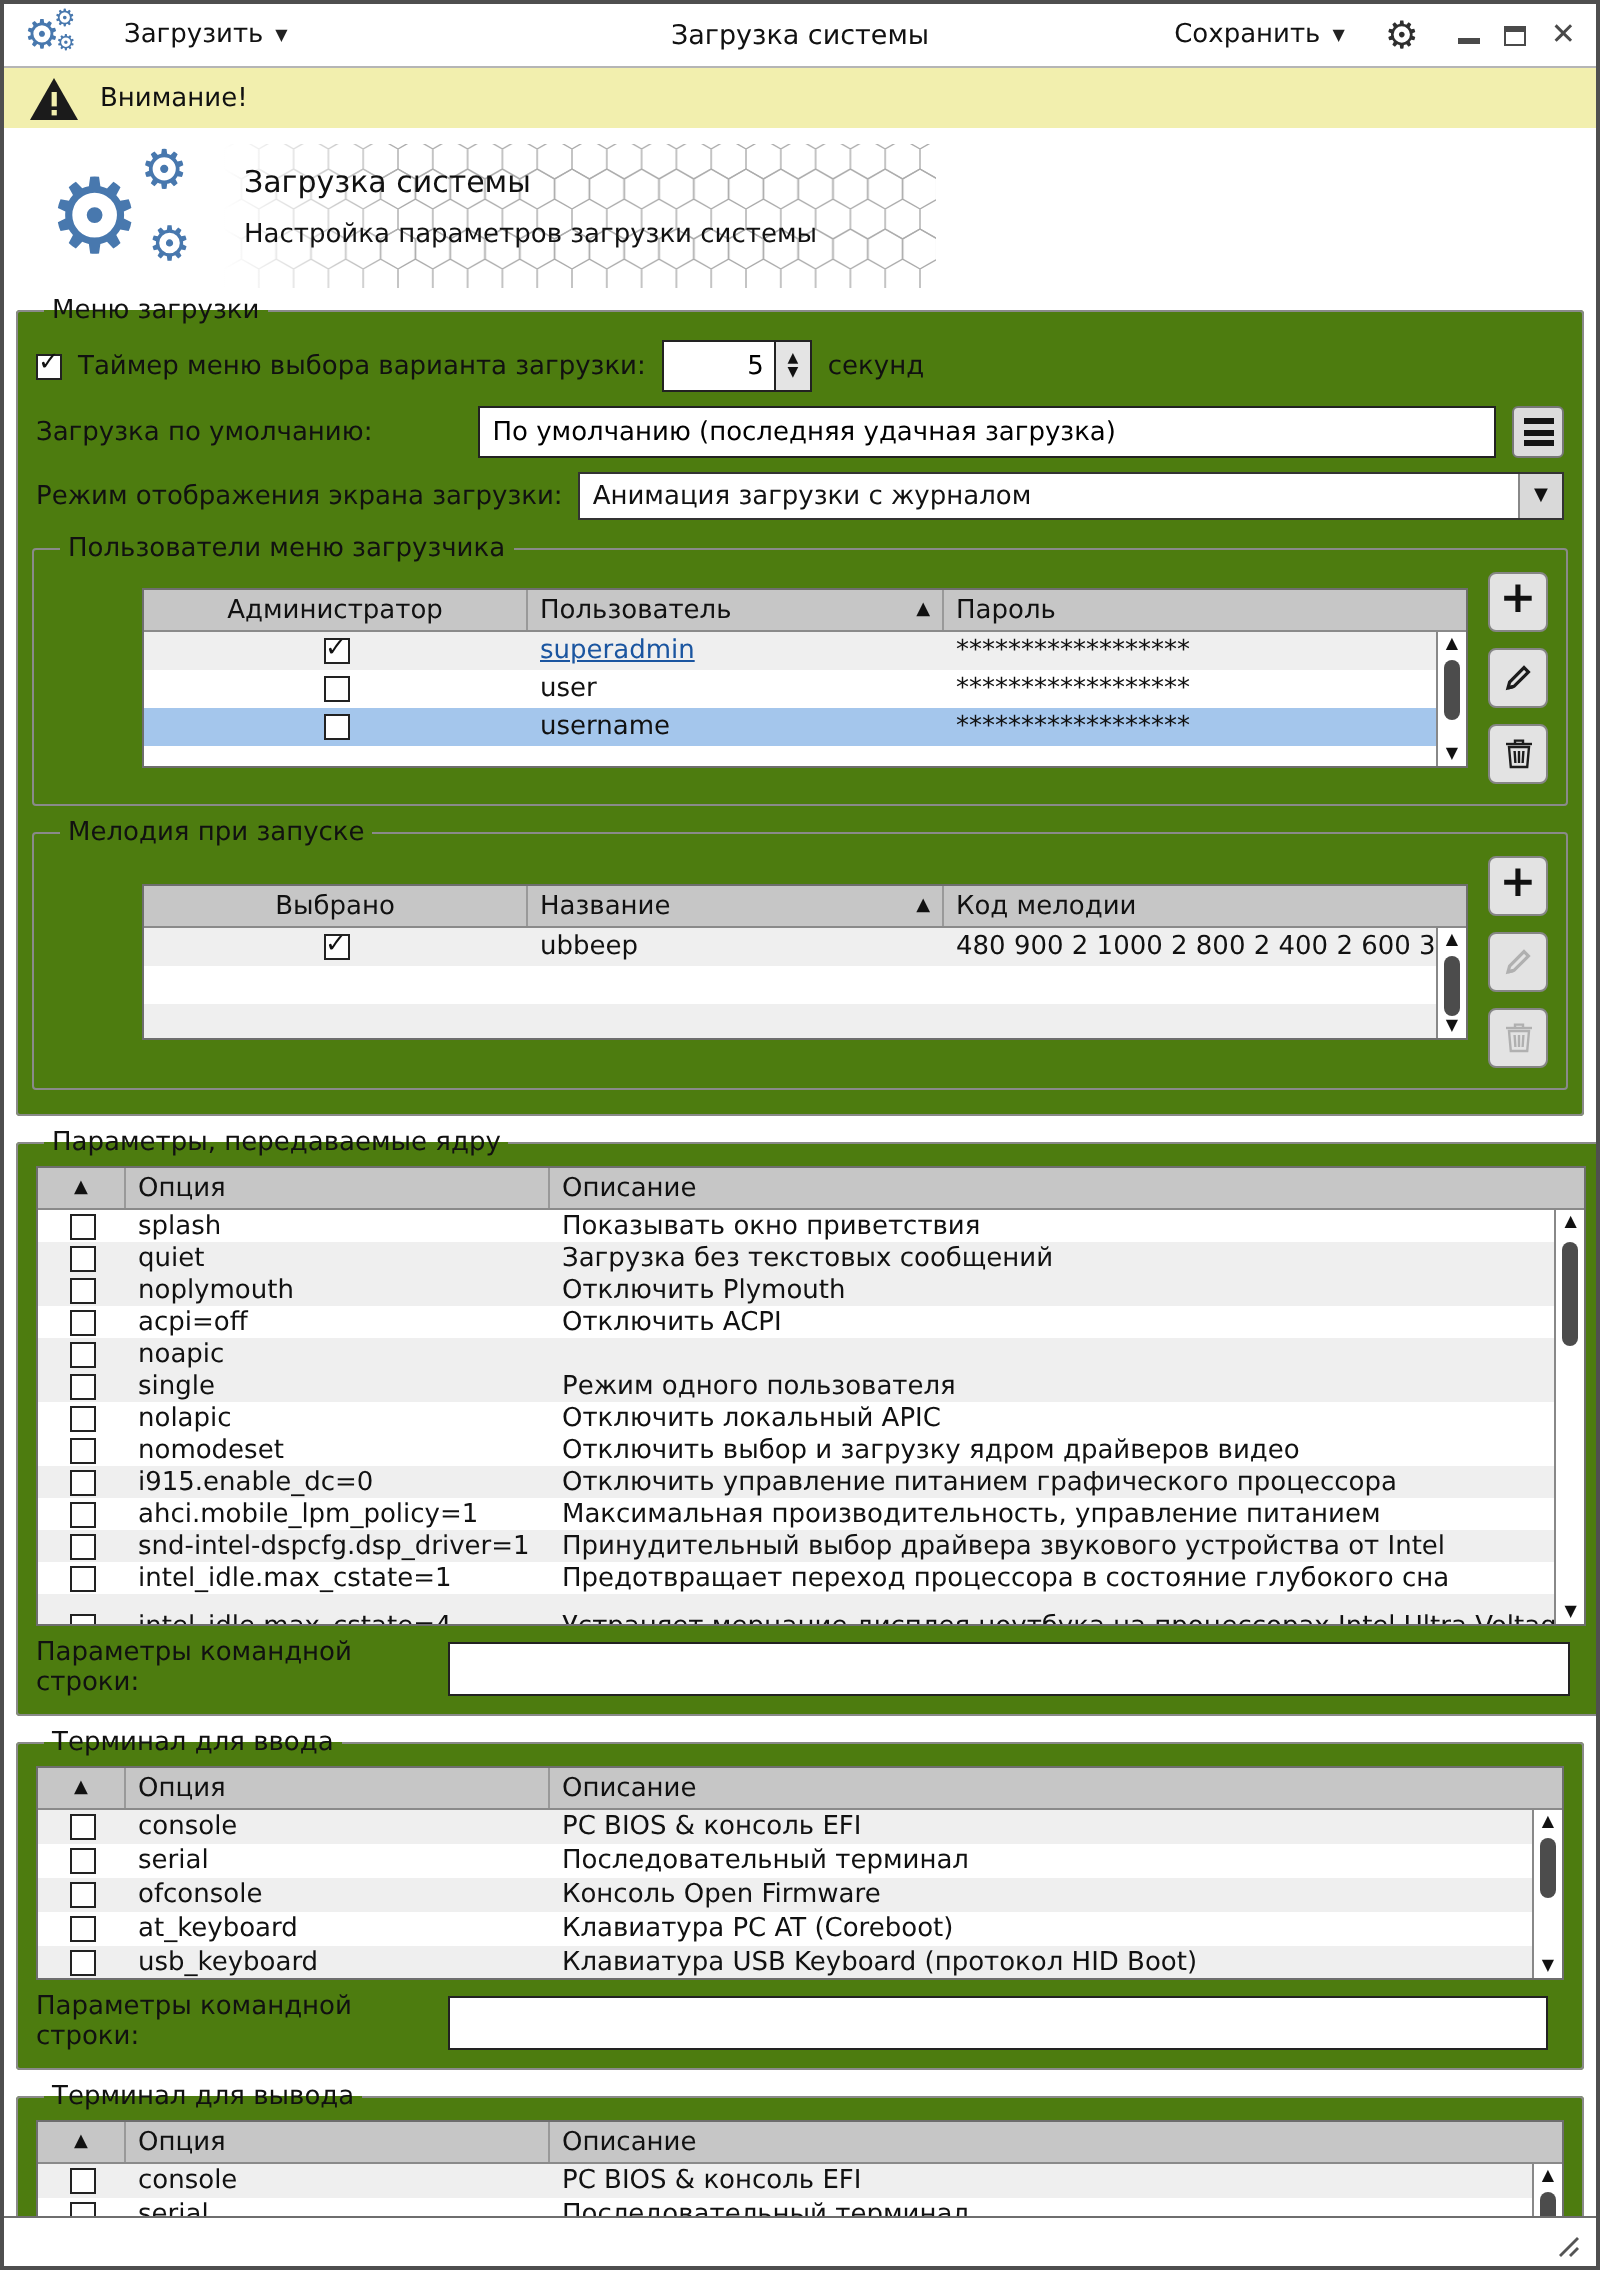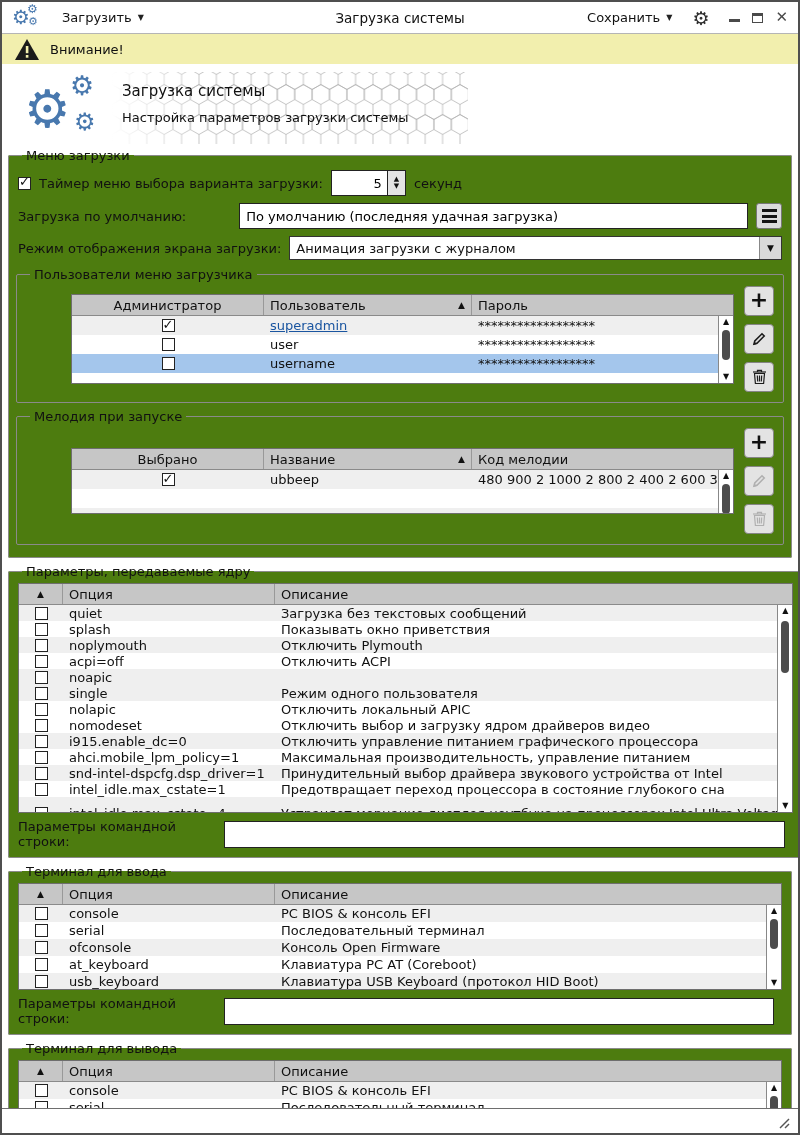--- a/index.html
+++ b/index.html
@@ -277,21 +277,21 @@
                   </g>
                 </svg>
             </span>
           </div>
         </div>
       </fieldset>
 
       <fieldset>
         <legend>Мелодия при запуске</legend>
         <div class="tblwrap">
-          <div class="tbl grow" style="height:66px">
+          <div class="tbl grow" style="height:78px">
             <div class="thead">
               <span class="th c-admin">Выбрано</span>
               <span class="th c-user">
                 <span>Название</span>
                 <span class="sortarr">▲</span>
               </span>
               <span class="th c-pass">Код мелодии</span>
             </div>
             <div class="tr g" style="height:19px">
               <span class="td c-admin">
@@ -355,33 +355,33 @@
     <fieldset>
       <legend>Параметры, передаваемые ядру</legend>
       <div class="tbl" style="height:230px; margin:2px">
         <div class="thead">
           <span class="th c-chk">
               <span class="sortarr" style="margin:0">▲</span>
             </span>
           <span class="th c-opt">Опция</span>
           <span class="th c-desc">Описание</span>
         </div>
+        <div class="tr w" style="height:16px">
+            <span class="td c-chk">
+              <span class="cb"></span>
+            </span>
+            <span class="td c-opt">splash</span>
+            <span class="td c-desc">Показывать окно приветствия</span>
+          </div>
         <div class="tr g" style="height:16px">
             <span class="td c-chk">
               <span class="cb"></span>
             </span>
             <span class="td c-opt">quiet</span>
             <span class="td c-desc">Загрузка без текстовых сообщений</span>
-          </div>
-        <div class="tr w" style="height:16px">
-            <span class="td c-chk">
-              <span class="cb"></span>
-            </span>
-            <span class="td c-opt">splash</span>
-            <span class="td c-desc">Показывать окно приветствия</span>
           </div>
         <div class="tr g" style="height:16px">
             <span class="td c-chk">
               <span class="cb"></span>
             </span>
             <span class="td c-opt">noplymouth</span>
             <span class="td c-desc">Отключить Plymouth</span>
           </div>
         <div class="tr w" style="height:16px">
             <span class="td c-chk">

